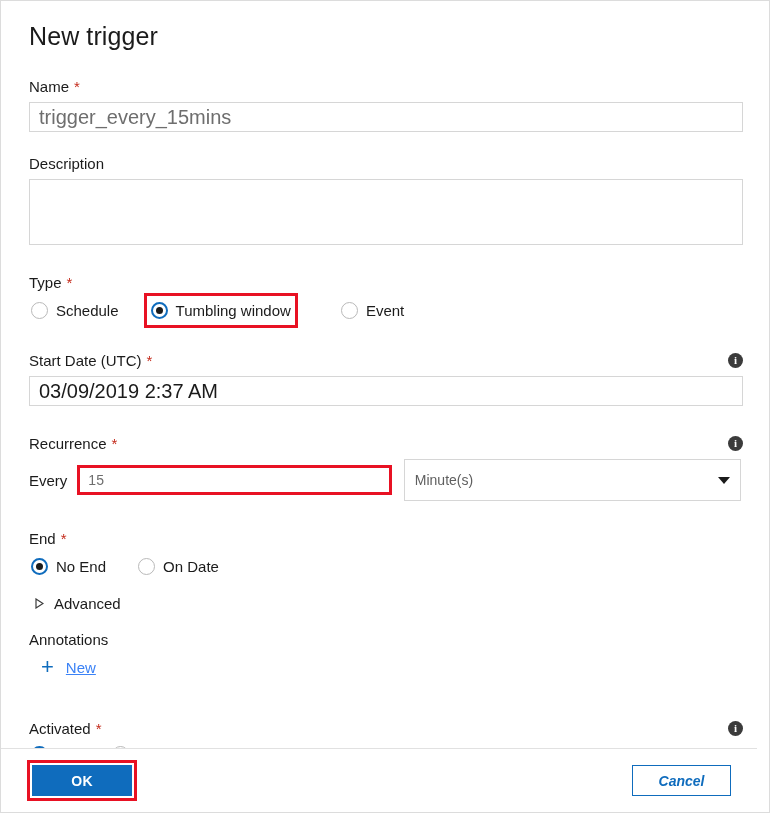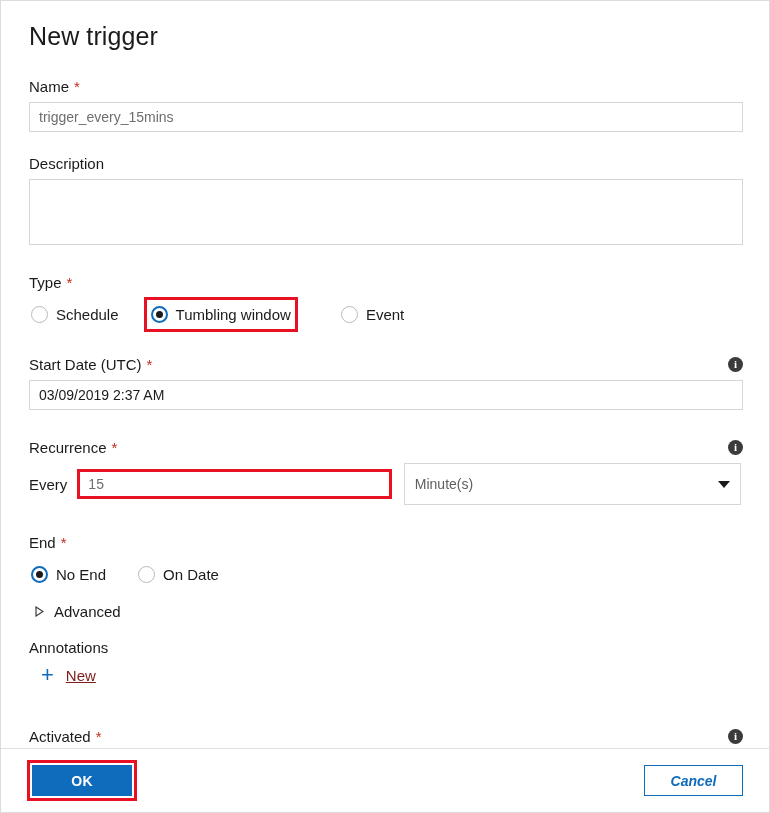--- a/index.html
+++ b/index.html
@@ -49,21 +49,21 @@
     font-size: 15px;
     line-height: 15px;
   }
 
   .txt-input {
     width: 714px;
     height: 30px;
     border: 1px solid #d6d6d6;
     background: #fff;
     font-family: "Liberation Sans", sans-serif;
-    font-size: 14px;
+    font-size: 20px;
     color: #6e6e6e;
     padding: 0 9px;
     outline: none;
     display: block;
   }
   .txt-input.dark { color: #1b1b1b; }
 
   .txt-area {
     width: 714px;
     height: 66px;
@@ -76,21 +76,21 @@
     color: #1b1b1b;
     padding: 6px 9px;
     display: block;
   }
   .group-sm { margin-bottom: 14px; }
 
   
   .radio-row {
     display: flex;
     align-items: center;
-    margin-top: 10px;
+    margin-top: 2px;
   }
   .radio-item {
     display: flex;
     align-items: center;
     cursor: pointer;
     margin-right: 28px;
     position: relative;
     padding: 4px 2px;
   }
   .radio-mark {
@@ -212,28 +212,28 @@
   }
   .plus {
     color: #0f6cbd;
     font-size: 22px;
     line-height: 20px;
     font-weight: 300;
     margin-right: 12px;
   }
   .new-text {
     font-size: 15px;
-    color: #7f1d1d;
+    color: #3b82f6;
     text-decoration: underline;
   }
 
   
   .footer {
     position: absolute;
-    left: 0; right: 0; bottom: 0;
+    left: 0; right: 12px; bottom: 0;
     height: 64px;
     background: #fff;
     border-top: 1px solid #e1e1e1;
     display: flex;
     align-items: center;
     padding: 0 26px;
   }
   .btn-ok {
     width: 100px;
     height: 31px;

